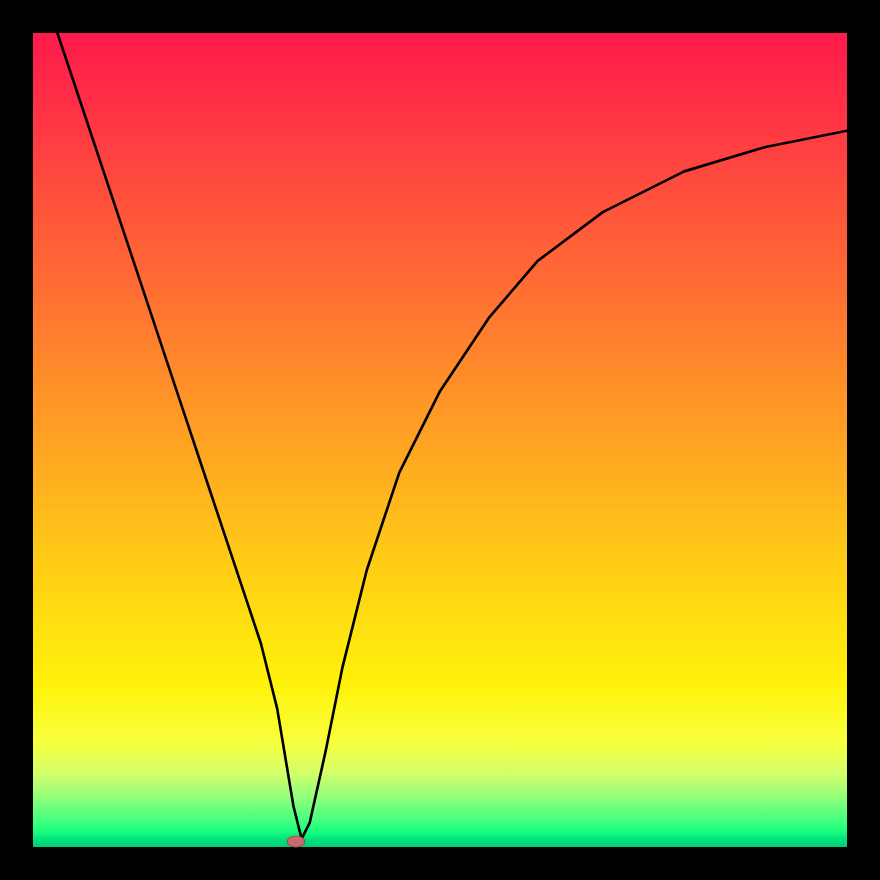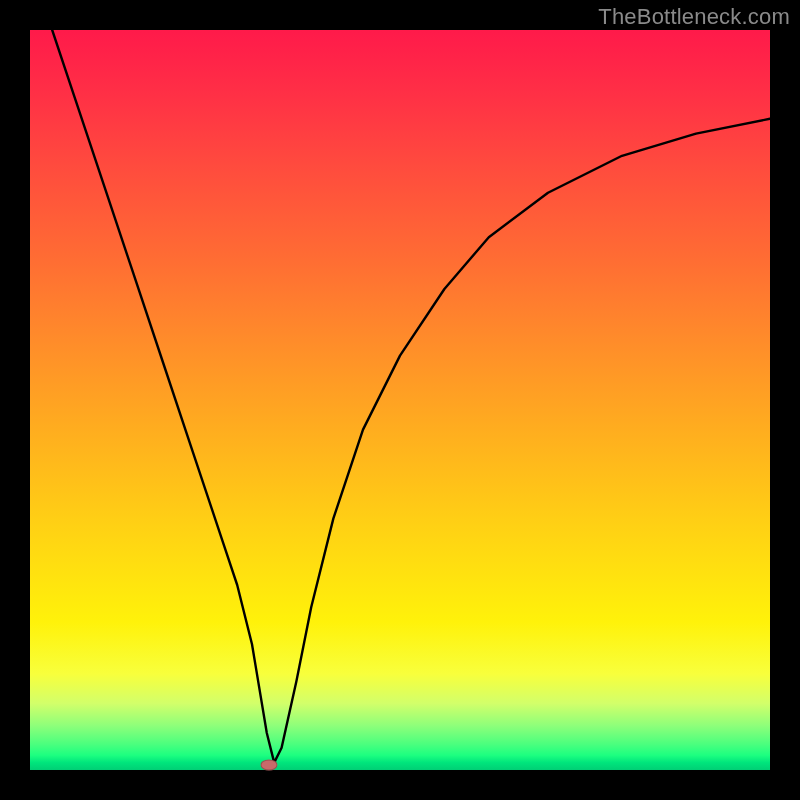--- a/index.html
+++ b/index.html
@@ -78,15 +78,14 @@
   <div class="plot">
 
     <svg class="curve-svg" viewBox="0 0 740 740" preserveAspectRatio="none">
       <path id="curve-path" d="M22.20 0.00 L44.40 66.60 L74.00 155.40 L103.60 244.20 L133.20 333.00 L162.80 421.80 L192.40 510.60 L207.20 555.00 L222.00 614.20 L229.40 658.60 L236.80 703.00 L244.20 732.60 L251.60 717.80 L266.40 651.20 L281.20 577.20 L303.40 488.40 L333.00 399.60 L370.00 325.60 L414.40 259.00 L458.80 207.20 L518.00 162.80 L592.00 125.80 L666.00 103.60 L740.00 88.80" fill="none" stroke="#000" stroke-width="2.4" stroke-linecap="round" stroke-linejoin="round"></path>
     </svg>
 
     <div class="marker" id="marker" style="left: 239.02px; top: 734.82px; background: rgb(199, 106, 106);"></div>
 
   </div>
 
-  <div class="watermark">TheBottleneck.com</div>
 
 </div>
 
 </body></html>

